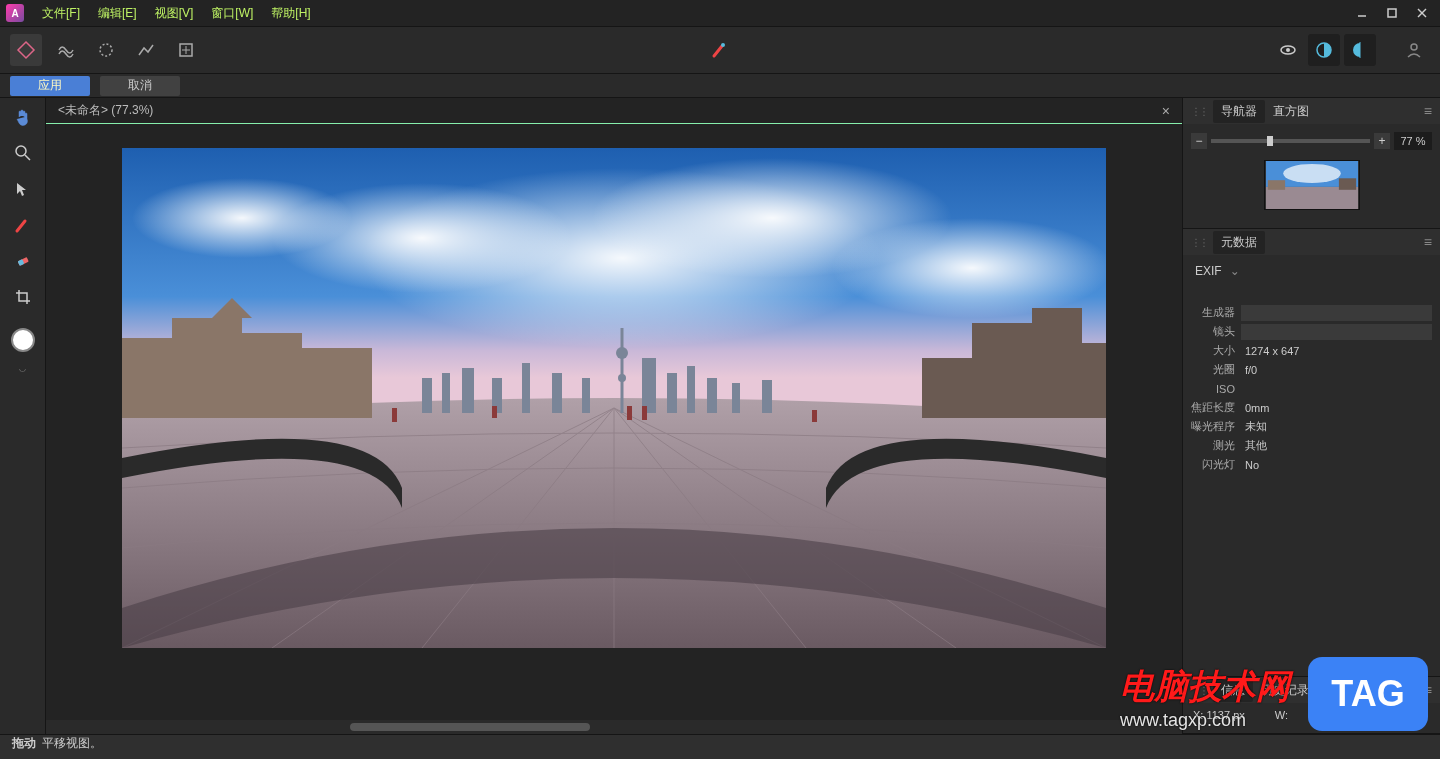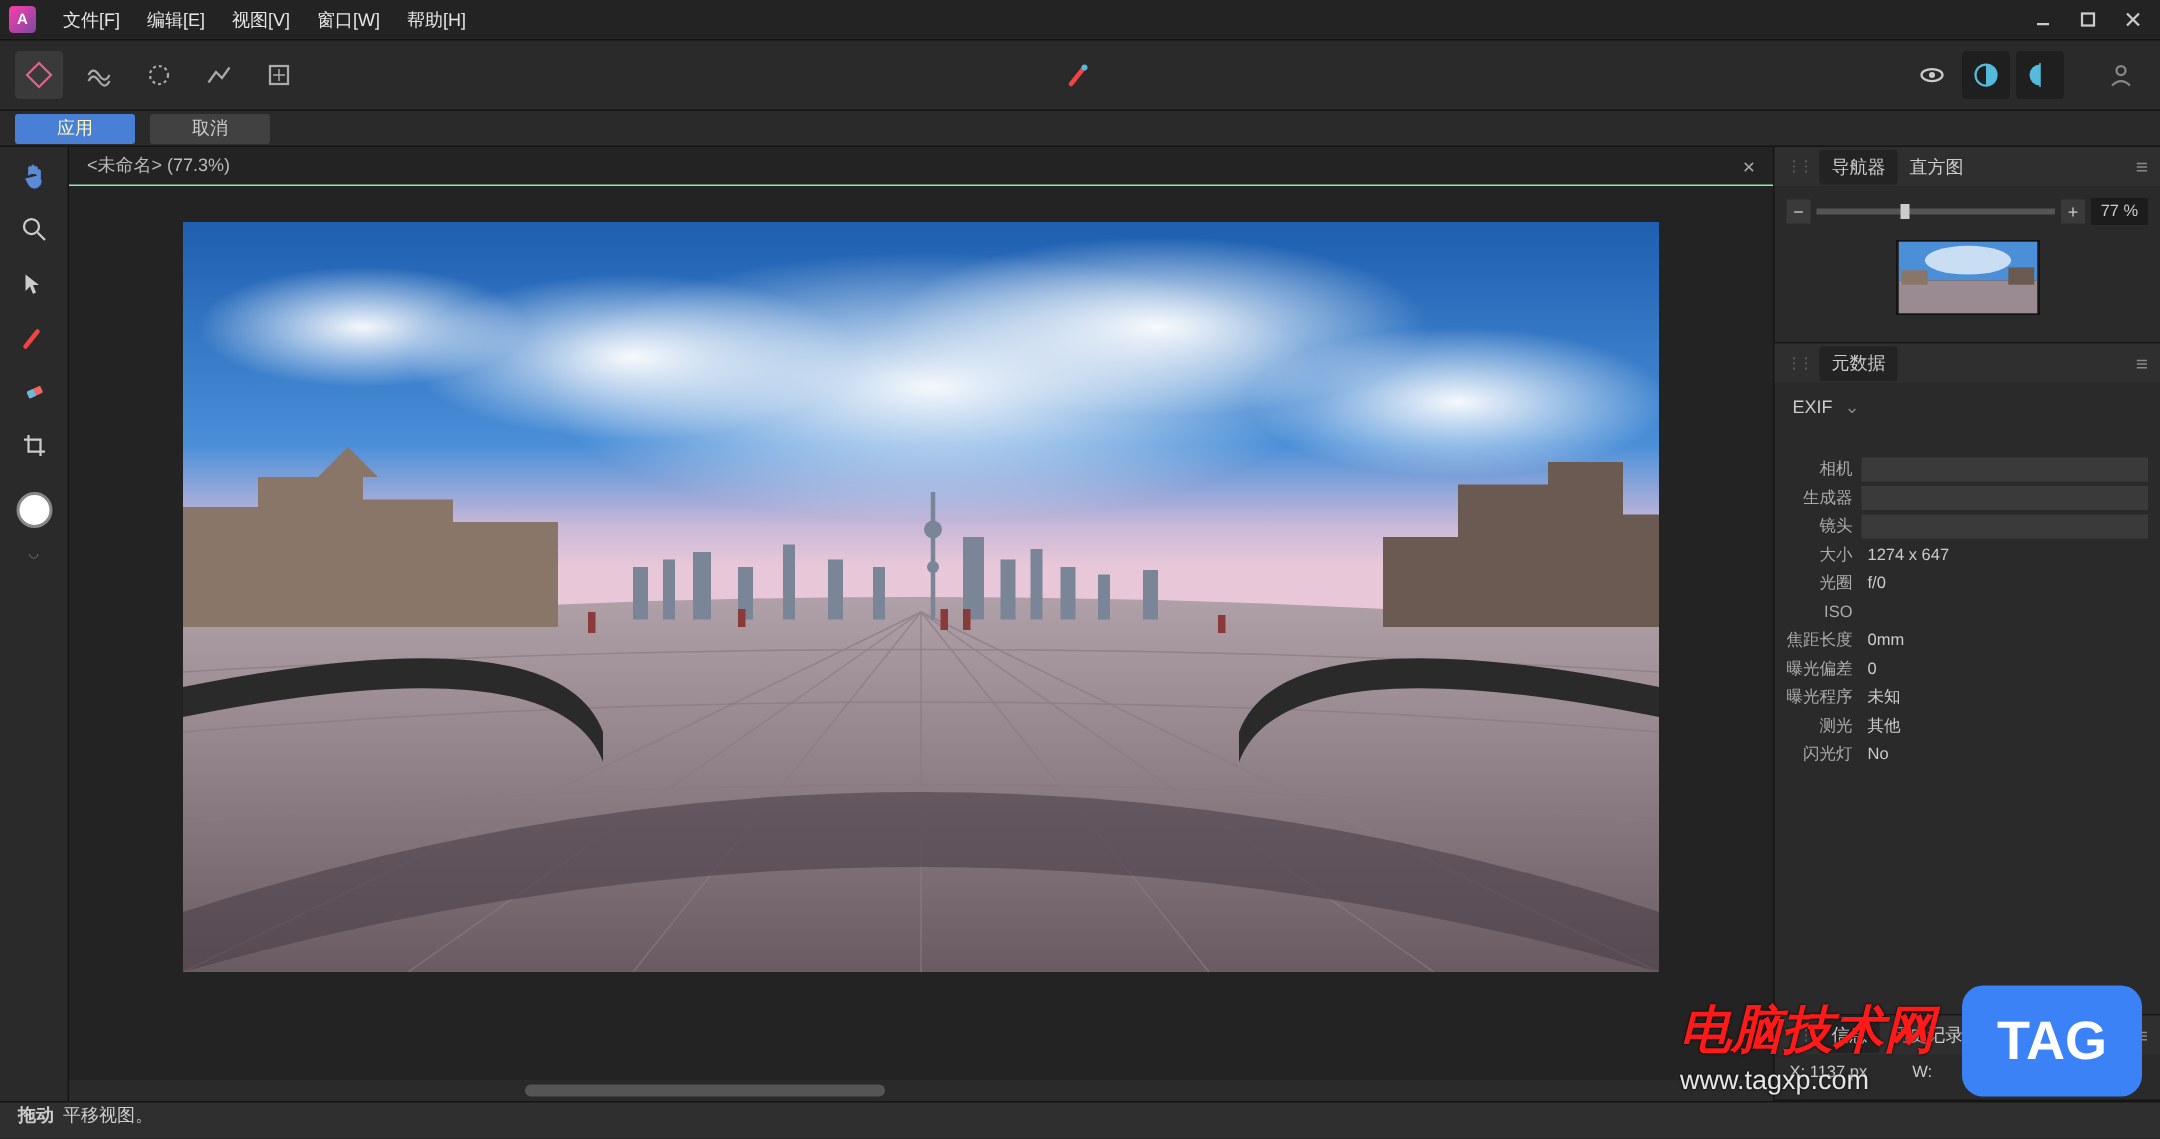--- a/index.html
+++ b/index.html
@@ -2,21 +2,21 @@
 <html><head>
 <meta charset="utf-8">
 <style>
 * { margin: 0; padding: 0; box-sizing: border-box; font-family: "Microsoft YaHei", sans-serif; }
 body { background: #232323; color: #ccc; width: 1440px; height: 759px; overflow: hidden; font-size: 12px; user-select: none; }
 
 
 .titlebar { height: 26px; background: #232323; display: flex; align-items: center; padding: 0 6px; }
 .app-logo { width: 18px; height: 18px; background: linear-gradient(135deg, #ff3cac, #784ba0); border-radius: 3px; margin-right: 18px; display:flex;align-items:center;justify-content:center;color:#fff;font-size:10px;font-weight:bold;}
 .menubar { display: flex; gap: 18px; }
-.menu-item { color: #e5e5e5; cursor: pointer; }
+.menu-item { color: #bef264; cursor: pointer; }
 .win-controls { margin-left: auto; display: flex; gap: 6px; }
 .win-btn { width: 24px; height: 20px; display: flex; align-items: center; justify-content: center; color: #ccc; }
 
 
 .persona-bar { height: 48px; background: #2a2a2a; display: flex; align-items: center; padding: 0 10px; border-top:1px solid #151515; border-bottom:1px solid #151515;}
 .persona-group { display: flex; gap: 8px; align-items: center; }
 .persona-btn { width: 32px; height: 32px; display: flex; align-items: center; justify-content: center; border-radius: 3px; color:#ccc;}
 .persona-btn.active { background: #3a3a3a; }
 .persona-center { position: absolute; left: 50%; transform: translateX(-50%); }
 .persona-right { margin-left: auto; display: flex; gap: 4px; align-items:center;}
@@ -380,24 +380,20 @@
         <span class="grip">⋮⋮</span>
         <span class="panel-tab active">元数据</span>
         <span class="panel-menu">≡</span>
       </div>
       <div class="meta-body">
         <div class="meta-select">
           <span>EXIF</span>
           <span class="chev">⌄</span>
         </div>
         <div class="meta-row">
-            <span class="meta-label">相机</span>
-            <span class="meta-field"></span>
-          </div>
-        <div class="meta-row">
             <span class="meta-label">生成器</span>
             <span class="meta-field"></span>
           </div>
         <div class="meta-row">
             <span class="meta-label">镜头</span>
             <span class="meta-field"></span>
           </div>
         <div class="meta-row">
             <span class="meta-label">大小</span>
             <span class="meta-value">1274 x 647</span>
@@ -406,24 +402,20 @@
             <span class="meta-label">光圈</span>
             <span class="meta-value">f/0</span>
           </div>
         <div class="meta-row">
             <span class="meta-label">ISO</span>
             <span class="meta-value"></span>
           </div>
         <div class="meta-row">
             <span class="meta-label">焦距长度</span>
             <span class="meta-value">0mm</span>
-          </div>
-        <div class="meta-row">
-            <span class="meta-label">曝光偏差</span>
-            <span class="meta-value">0</span>
           </div>
         <div class="meta-row">
             <span class="meta-label">曝光程序</span>
             <span class="meta-value">未知</span>
           </div>
         <div class="meta-row">
             <span class="meta-label">测光</span>
             <span class="meta-value">其他</span>
           </div>
         <div class="meta-row">

